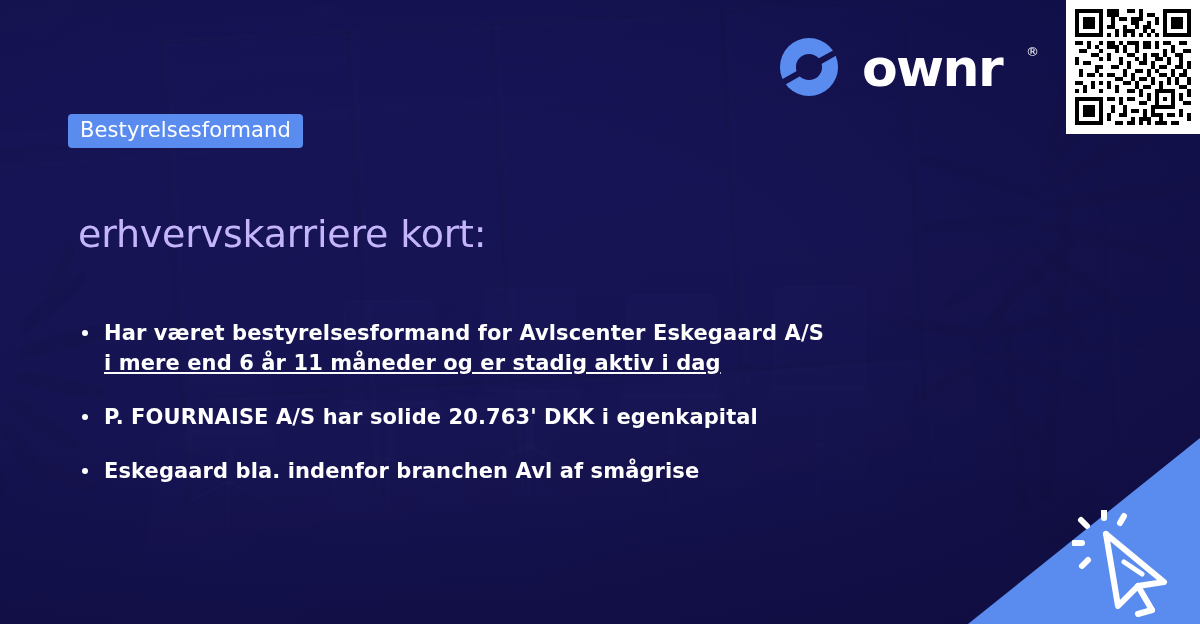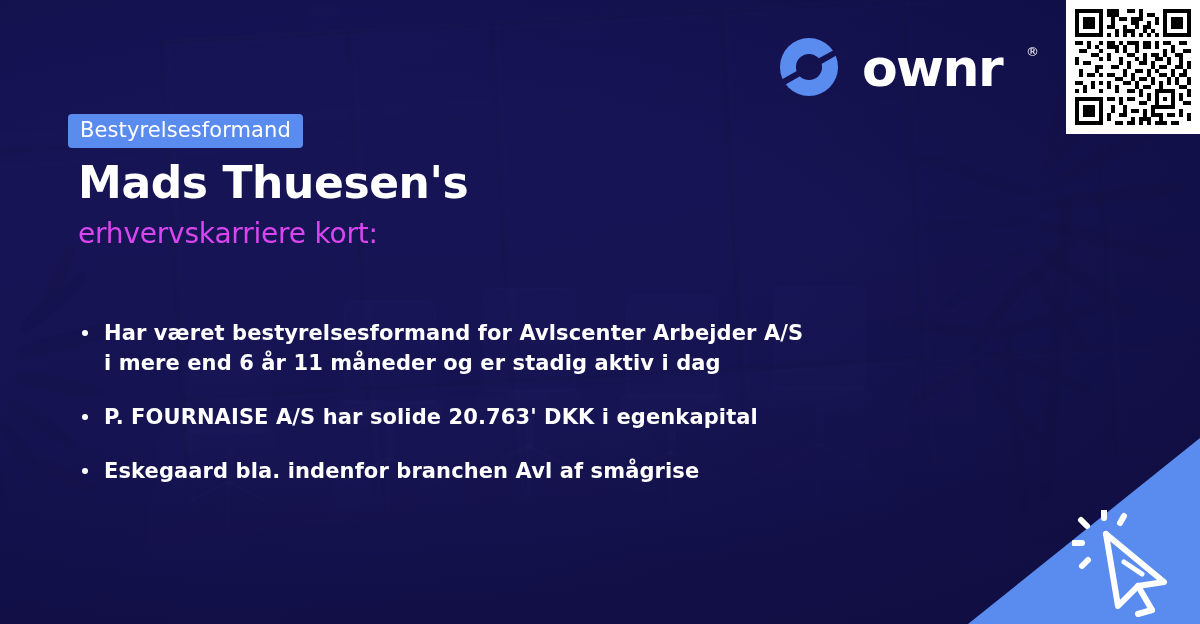--- a/index.html
+++ b/index.html
@@ -220,22 +220,22 @@
     color: #ffffff;
     font-size: 44px;
     line-height: 52px;
     font-weight: 700;
     letter-spacing: -0.4px;
     white-space: nowrap;
   }
   .title-2 {
     position: absolute;
     left: 78px; top: 211px;
-    color: #d946ef;
-    font-size: 28px;
+    color: #c4b5fd;
+    font-size: 38px;
     line-height: 46px;
     font-weight: 400;
     letter-spacing: -0.2px;
     white-space: nowrap;
   }
 
   .bullets {
     position: absolute;
     left: 80px; top: 318px;
     width: 880px;
@@ -254,21 +254,21 @@
     letter-spacing: 0.1px;
   }
   .bullets li:last-child { margin-bottom: 0; }
   .bullets li .dot {
     position: absolute;
     left: 2px; top: 12px;
     width: 6px; height: 6px;
     border-radius: 50%;
     background: #ffffff;
   }
-  .bullets li .l2 { display: block; }
+  .bullets li .l2 { display: block; text-decoration: underline; }
 
   
   .logo {
     position: absolute;
     left: 778px; top: 36px;
     display: flex;
     align-items: center;
     gap: 22px;
   }
   .logo-mark { width: 62px; height: 62px; display: block; }
@@ -431,27 +431,26 @@
   </div>
 
   <svg class="corner-triangle" viewBox="0 0 1200 624">
     <polygon points="1200,438 1200,624 968,624" fill="#5a8cf0"></polygon>
   </svg>
 
   <div class="content">
 
     <div class="badge">Bestyrelsesformand</div>
 
-    <div class="title-1">Mads Thuesen's</div>
     <div class="title-2">erhvervskarriere kort:</div>
 
     <ul class="bullets">
       <li>
         <span class="dot"></span>
-        <span>Har været bestyrelsesformand for Avlscenter Arbejder A/S</span>
+        <span>Har været bestyrelsesformand for Avlscenter Eskegaard A/S</span>
         <span class="l2">i mere end 6 år 11 måneder og er stadig aktiv i dag</span>
       </li>
       <li>
         <span class="dot"></span>
         <span>P. FOURNAISE A/S har solide 20.763' DKK i egenkapital</span>
       </li>
       <li>
         <span class="dot"></span>
         <span>Eskegaard bla. indenfor branchen Avl af smågrise</span>
       </li>

